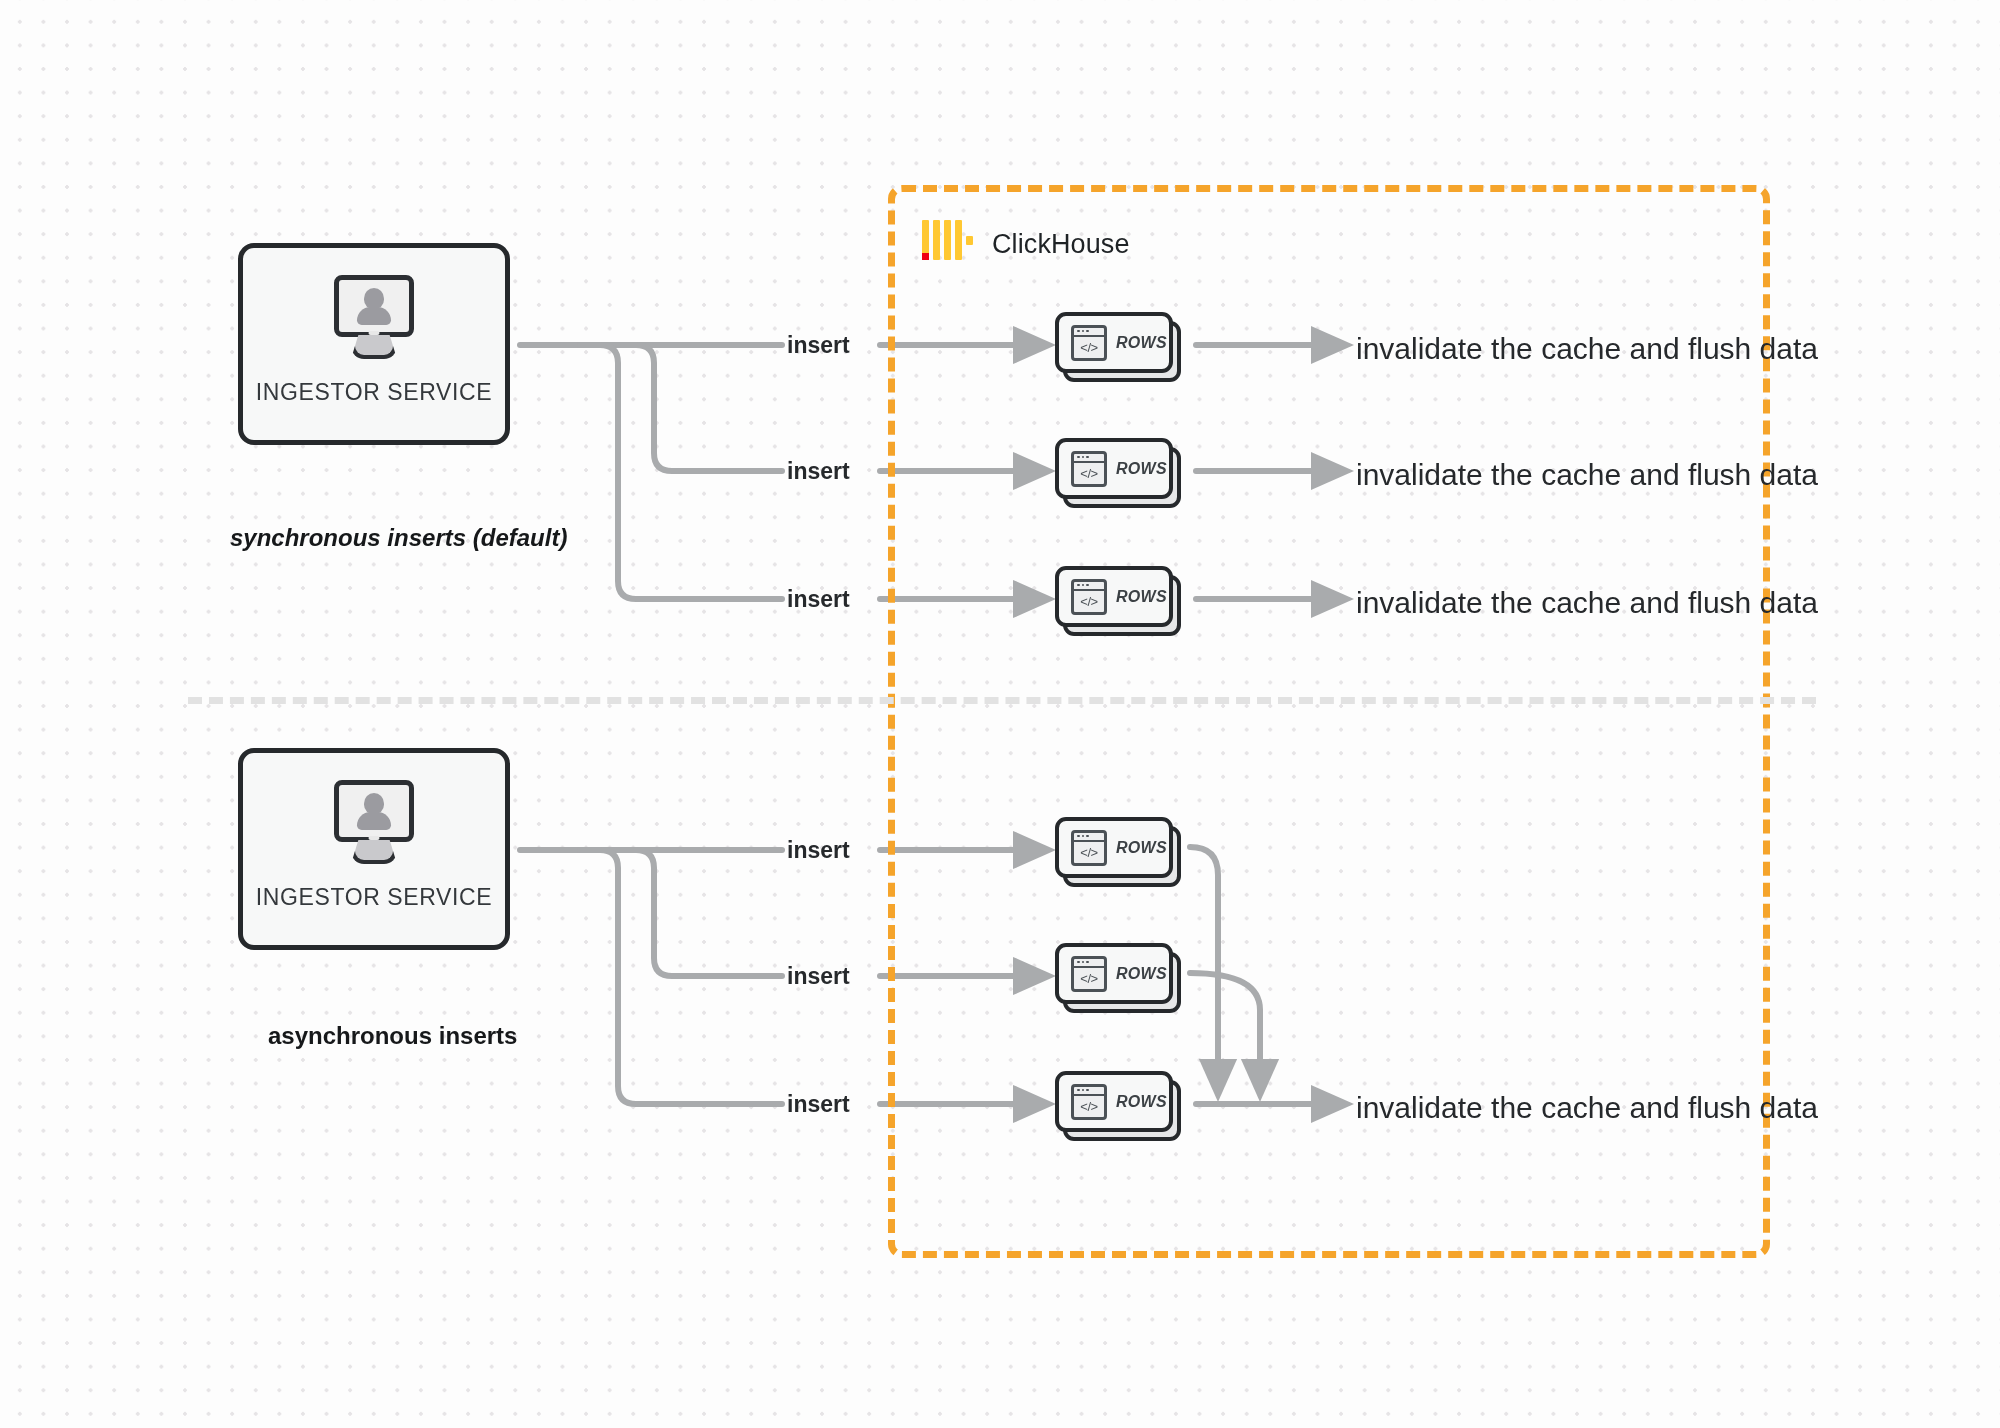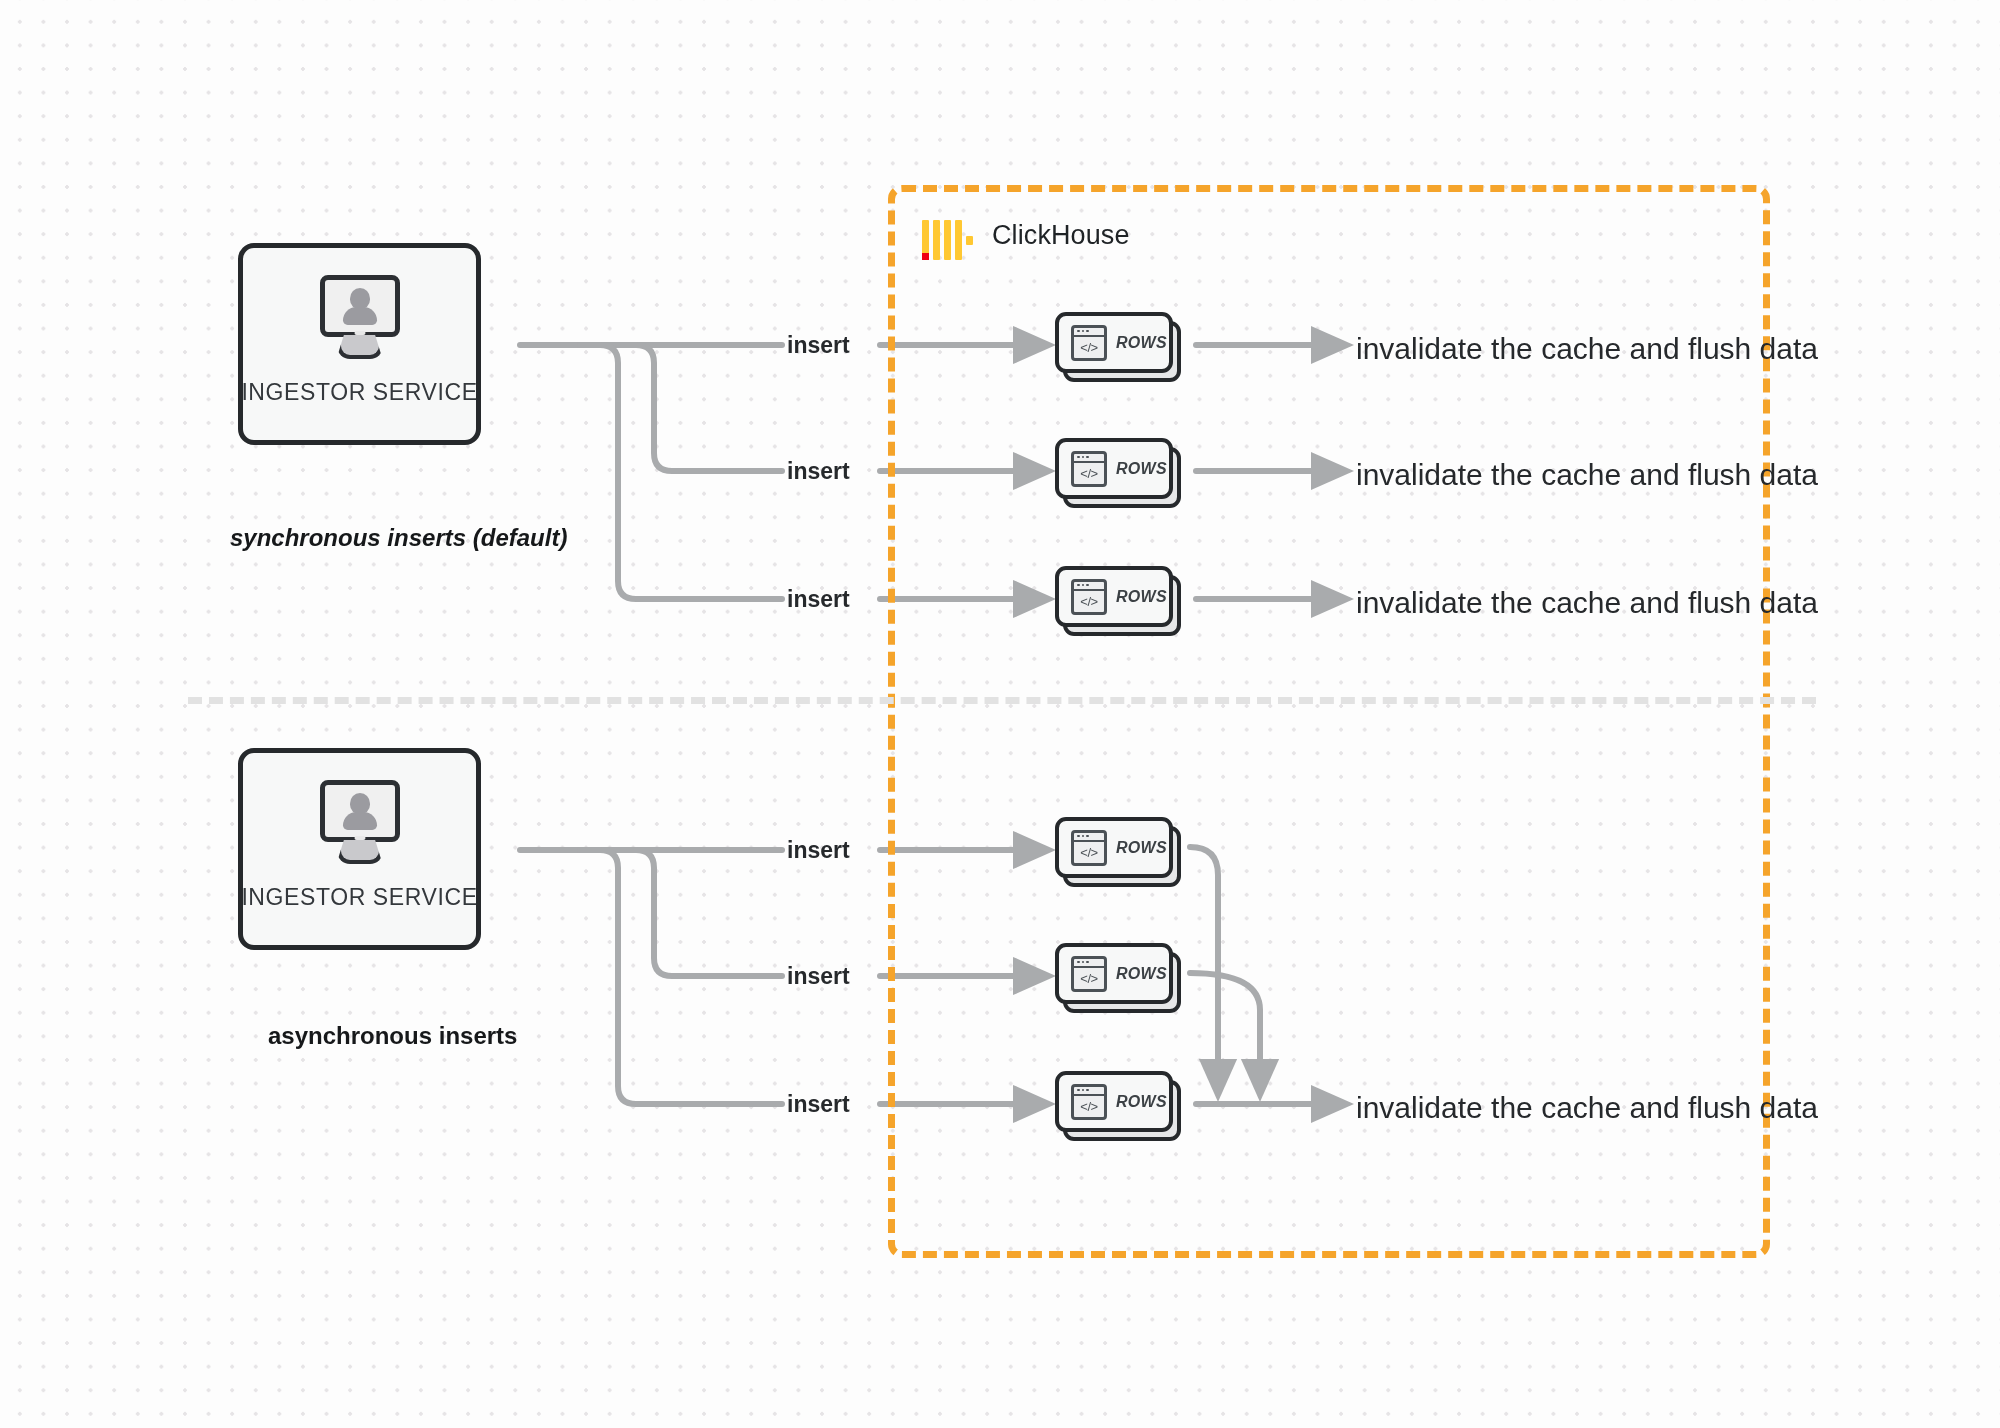--- a/index.html
+++ b/index.html
@@ -31,21 +31,21 @@
     box-sizing: border-box;
     pointer-events: none;
   }
 
   
   #ch-brand {
     position: absolute;
     left: 922px;
     top: 220px;
     display: flex;
-    align-items: flex-start;
+    align-items: flex-end;
     gap: 22px;
   }
   .ch-logo {
     position: relative;
     width: 48px;
     height: 40px;
   }
   .ch-logo .bar {
     position: absolute;
     top: 0;
@@ -88,21 +88,21 @@
     left: 188px;
     top: 697px;
     width: 1628px;
     height: 0;
     border-top: 7px dashed #e2e2e2;
   }
 
   
   .ingestor {
     position: absolute;
-    width: 243px;
+    width: 272px;
     height: 202px;
     background: #f7f8f8;
     border: 5px solid #26292c;
     border-radius: 16px;
     box-sizing: border-box;
     display: flex;
     flex-direction: column;
     align-items: center;
     justify-content: flex-start;
   }

